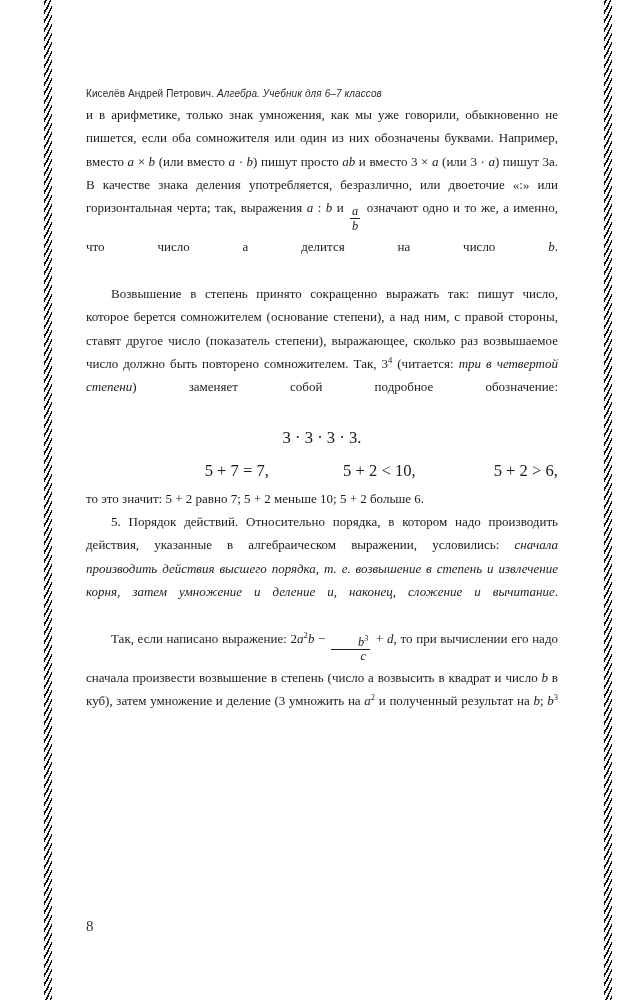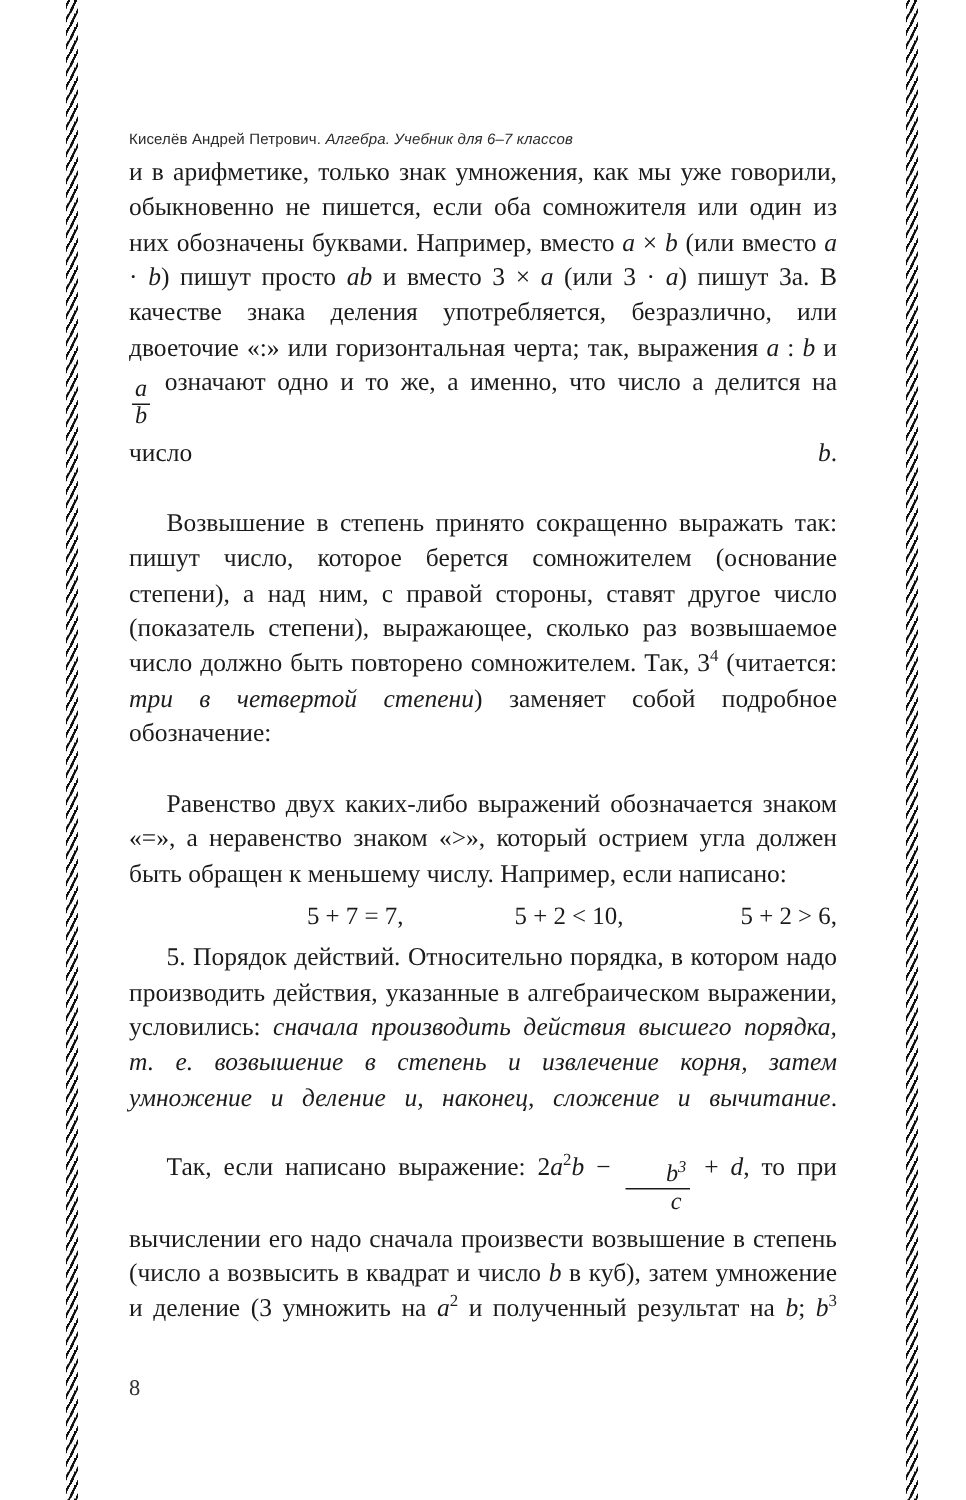--- a/index.html
+++ b/index.html
@@ -59,21 +59,21 @@
 
   .body-col {
     position: absolute;
     left: 86px;
     top: 103px;
     width: 472px;
   }
 
   p.tx {
     margin: 0;
-    font-size: 17px;
+    font-size: 13px;
     line-height: 23.35px;
     text-align: justify;
     text-justify: inter-word;
     hyphens: none;
     text-indent: 0;
   }
   p.ind { text-indent: 25px; }
 
   
   p.tx::after {
@@ -162,32 +162,33 @@
 
   <div class="body-col">
 
     <p class="tx"><span>и в арифметике, только знак умножения, как мы уже говорили, обыкновенно не пишется, если оба сомножителя или один из них обозначены буквами. Например, вместо </span><span class="mvar">a</span><span> × </span><span class="mvar">b</span><span> (или вместо </span><span class="mvar">a</span><span> · </span><span class="mvar">b</span><span>) пишут просто </span><span class="mvar">ab</span><span> и вместо 3 × </span><span class="mvar">a</span><span> (или 3 · </span><span class="mvar">a</span><span>) пишут 3а. В качестве знака деления употребляется, безразлично, или двоеточие «:» или горизонтальная черта; так, выражения </span><span class="mvar">a</span><span> : </span><span class="mvar">b</span><span> и </span><span class="frac">
           <span class="num">a</span>
           <span class="den">b</span>
         </span><span> означают одно и то же, а именно, что число а делится на число </span><span class="mvar">b</span><span>.</span></p>
 
     <p class="tx ind"><span>Возвышение в степень принято сокращенно выражать так: пишут число, которое берется сомножителем (основание степени), а над ним, с правой стороны, ставят другое число (показатель степени), выражающее, сколько раз возвышаемое число должно быть повторено сомножителем. Так, 3</span><sup class="exp">4</sup><span> (читается: </span><span class="ital">три в четвертой степени</span><span>) заменяет собой подробное обозначение:</span></p>
 
+    <p class="display">3 · 3 · 3 · 3.</p>
 
 
-    <p class="tx ind nostretch"><span>Равенство двух каких-либо выражений обозначается знаком «=», а неравенство знаком «&gt;», который острием угла должен быть обращен к меньшему числу. Например, если написано:</span></p>
 
     <div class="eqrow">
         <span>5 + 7 = 7,</span>
         <span class="eq-gap-a"></span>
         <span>5 + 2 &lt; 10,</span>
         <span class="eq-gap-b"></span>
         <span>5 + 2 &gt; 6,</span>
       </div>
 
+    <p class="tx nostretch"><span>то это значит: 5 + 2 равно 7; 5 + 2 меньше 10; 5 + 2 больше 6.</span></p>
 
     <p class="tx ind"><span class="bold">5. Порядок действий</span><span>. Относительно порядка, в котором надо производить действия, указанные в алгебраическом выражении, условились: </span><span class="ital">сначала производить действия высшего порядка, т. е. возвышение в степень и извлечение корня, затем умножение и деление и, наконец, сложение и вычитание</span><span>.</span></p>
 
     <p class="tx ind"><span>Так, если написано выражение: 2</span><span class="mvar">a</span><sup class="exp">2</sup><span class="mvar">b</span><span> − </span><span class="frac">
           <span class="num"><span>b</span><sup>3</sup></span>
           <span class="den">c</span>
         </span><span> + </span><span class="mvar">d</span><span>, то при вычислении его надо сначала произвести возвышение в степень (число а возвысить в квадрат и число </span><span class="mvar">b</span><span> в куб), затем умножение и деление (3 умножить на </span><span class="mvar">a</span><sup class="exp">2</sup><span> и полученный результат на </span><span class="mvar">b</span><span>; </span><span class="mvar">b</span><sup class="exp">3</sup></p>
 
   </div>
 

